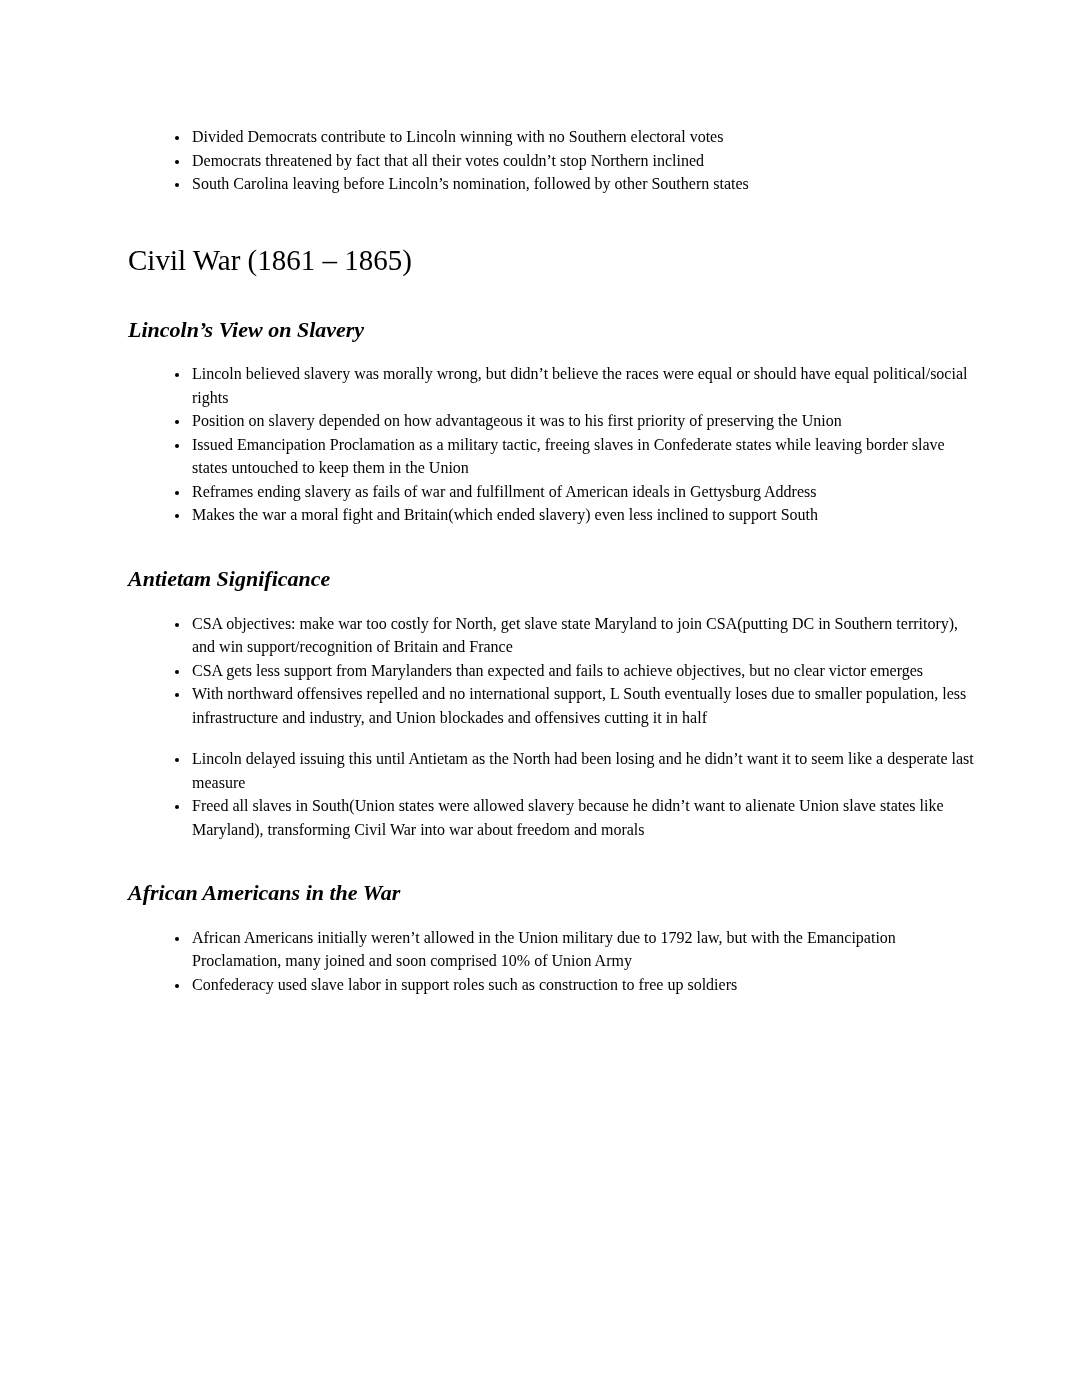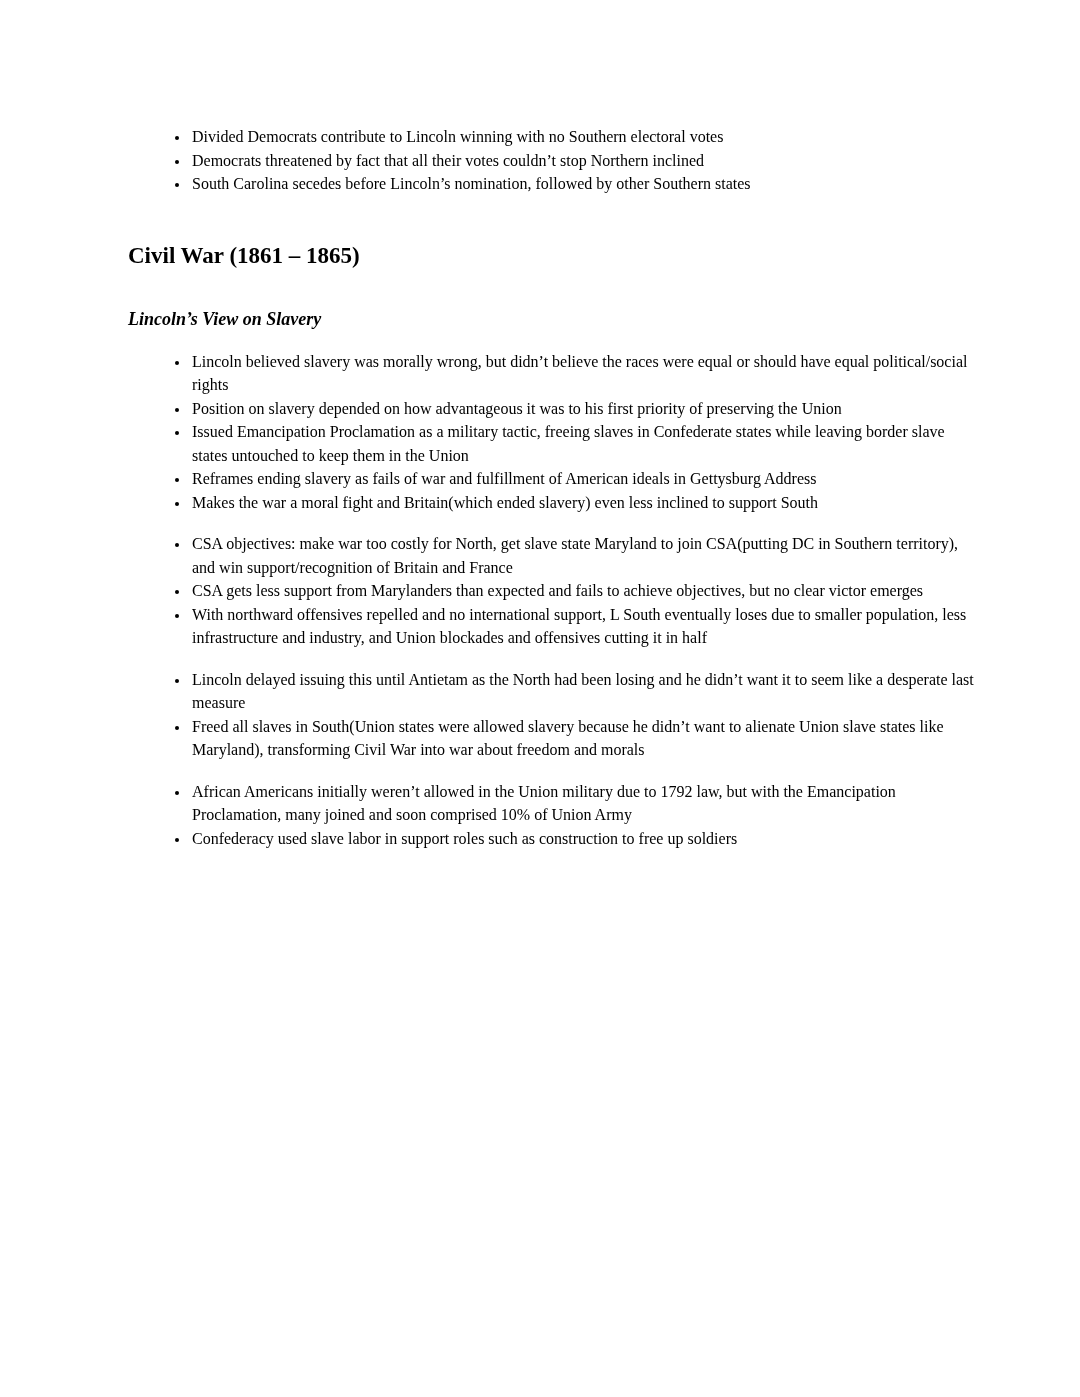--- a/index.html
+++ b/index.html
@@ -28,62 +28,64 @@
   }
   .bullet-item {
     margin: 0;
     padding: 0 0 0 2px;
   }
   .bullet-item::marker {
     font-size: 13px;
   }
   .section-title {
     font-family: "Liberation Serif", "DejaVu Serif", serif;
-    font-size: 23px;
-    font-weight: 700;
+    font-size: 29px;
+    font-weight: 400;
     margin: 46px 0 0 0;
     line-height: 1.25;
   }
   .subsection-title {
     font-family: "Liberation Serif", "DejaVu Serif", serif;
-    font-size: 18px;
+    font-size: 22px;
     font-weight: 700;
     font-style: italic;
     margin: 38px 0 0 0;
     line-height: 1.3;
   }
   
   .page > .bullet-list:first-child {
     margin-top: 0;
   }
 </style>
 </head>
 <body>
 
 <main class="page">
     <ul class="bullet-list">
       <li class="bullet-item">Divided Democrats contribute to Lincoln winning with no Southern electoral votes</li>
       <li class="bullet-item">Democrats threatened by fact that all their votes couldn’t stop Northern inclined</li>
-      <li class="bullet-item">South Carolina secedes before Lincoln’s nomination, followed by other Southern states</li>
+      <li class="bullet-item">South Carolina leaving before Lincoln’s nomination, followed by other Southern states</li>
     </ul>
     <h1 class="section-title">Civil War (1861 – 1865)</h1>
     <h2 class="subsection-title">Lincoln’s View on Slavery</h2>
     <ul class="bullet-list">
       <li class="bullet-item">Lincoln believed slavery was morally wrong, but didn’t believe the races were equal or should have equal political/social rights</li>
       <li class="bullet-item">Position on slavery depended on how advantageous it was to his first priority of preserving the Union</li>
       <li class="bullet-item">Issued Emancipation Proclamation as a military tactic, freeing slaves in Confederate states while leaving border slave states untouched to keep them in the Union</li>
       <li class="bullet-item">Reframes ending slavery as fails of war and fulfillment of American ideals in Gettysburg Address</li>
       <li class="bullet-item">Makes the war a moral fight and Britain(which ended slavery) even less inclined to support South</li>
     </ul>
+    <h2 class="subsection-title">Antietam Significance</h2>
     <ul class="bullet-list">
       <li class="bullet-item">CSA objectives: make war too costly for North, get slave state Maryland to join CSA(putting DC in Southern territory), and win support/recognition of Britain and France</li>
       <li class="bullet-item">CSA gets less support from Marylanders than expected and fails to achieve objectives, but no clear victor emerges</li>
       <li class="bullet-item">With northward offensives repelled and no international support, L South eventually loses due to smaller population, less infrastructure and industry, and Union blockades and offensives cutting it in half</li>
     </ul>
     <ul class="bullet-list">
       <li class="bullet-item">Lincoln delayed issuing this until Antietam as the North had been losing and he didn’t want it to seem like a desperate last measure</li>
       <li class="bullet-item">Freed all slaves in South(Union states were allowed slavery because he didn’t want to alienate Union slave states like Maryland), transforming Civil War into war about freedom and morals</li>
     </ul>
+    <h2 class="subsection-title">African Americans in the War</h2>
     <ul class="bullet-list">
       <li class="bullet-item">African Americans initially weren’t allowed in the Union military due to 1792 law, but with the Emancipation Proclamation, many joined and soon comprised 10% of Union Army</li>
       <li class="bullet-item">Confederacy used slave labor in support roles such as construction to free up soldiers</li>
     </ul>
   </main>
 
 </body></html>

